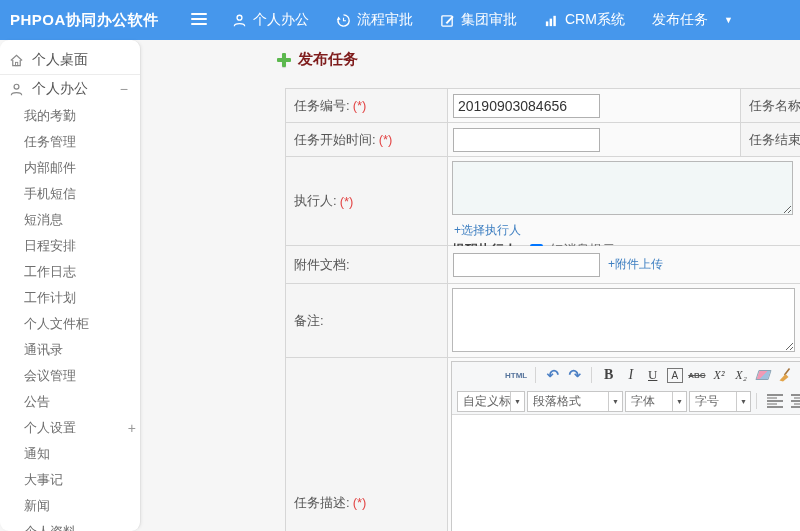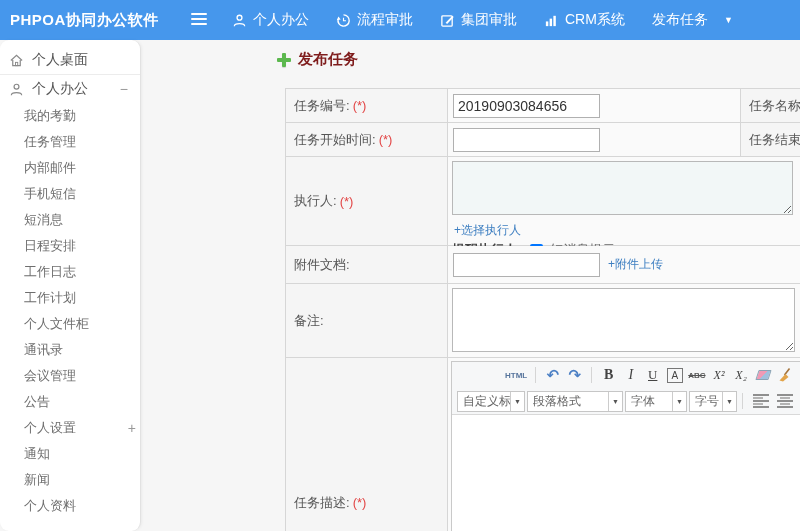--- a/index.html
+++ b/index.html
@@ -181,20 +181,23 @@
       </div>
     <div class="side-sub">
         <span>公告</span>
       </div>
     <div class="side-sub">
         <span>个人设置</span>
         <span class="toggle">+</span>
       </div>
     <div class="side-sub">
         <span>通知</span>
+      </div>
+    <div class="side-sub">
+        <span>大事记</span>
       </div>
     <div class="side-sub">
         <span>新闻</span>
       </div>
     <div class="side-sub">
         <span>个人资料</span>
       </div>
   </div>
 
   <div class="page-header">
@@ -316,21 +319,21 @@
                 <span class="ddcaret">▼</span>
               </div>
             <div class="dd" style="width:96px">
                 <span class="ddtxt">段落格式</span>
                 <span class="ddcaret">▼</span>
               </div>
             <div class="dd" style="width:62px">
                 <span class="ddtxt">字体</span>
                 <span class="ddcaret">▼</span>
               </div>
-            <div class="dd" style="width:48px">
+            <div class="dd" style="width:62px">
                 <span class="ddtxt">字号</span>
                 <span class="ddcaret">▼</span>
               </div>
             <span class="sep"></span>
             <div class="align-group">
               <svg width="16" height="14" viewBox="0 0 16 14">
                   <rect y="0" width="16" height="2" fill="#8f8f8f"></rect>
                   <rect y="3" width="10" height="2" fill="#b3b3b3"></rect>
                   <rect y="6" width="16" height="2" fill="#8f8f8f"></rect>
                   <rect y="9" width="10" height="2" fill="#b3b3b3"></rect>

